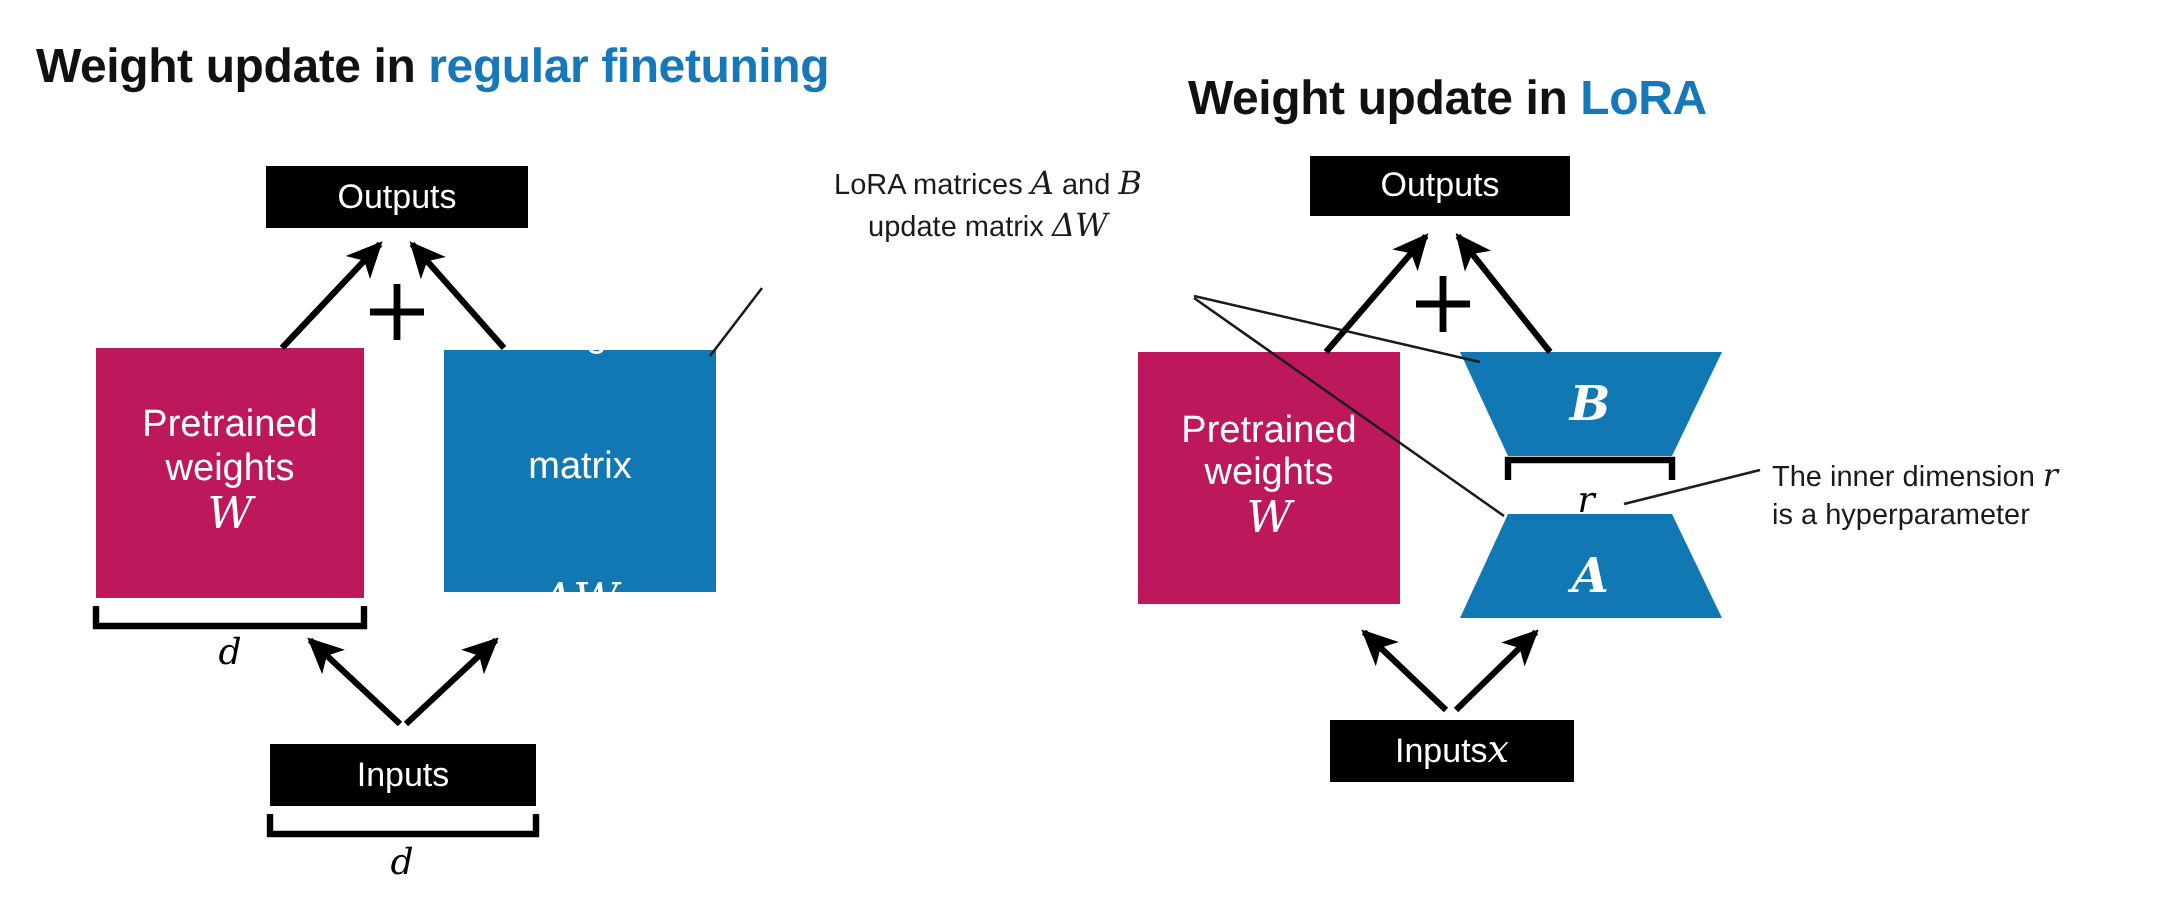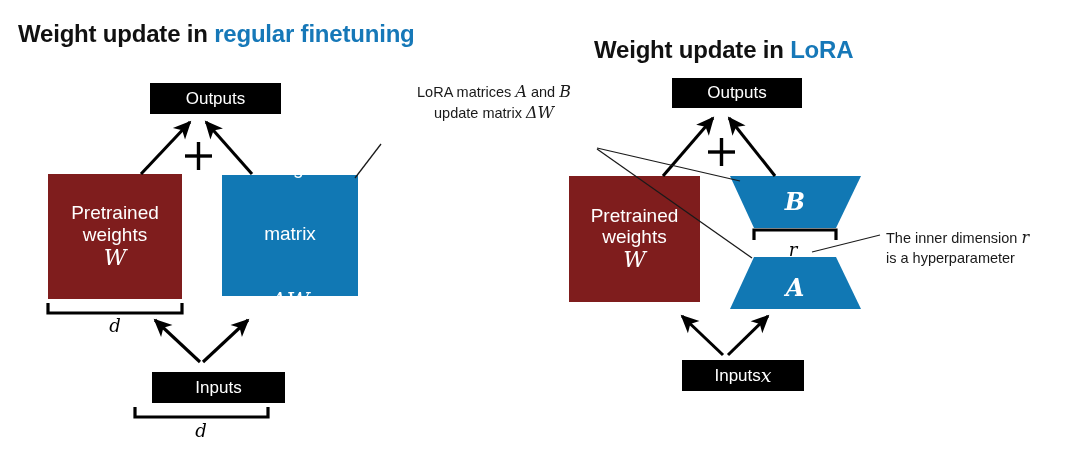--- a/index.html
+++ b/index.html
@@ -19,22 +19,22 @@
     letter-spacing:-0.2px;white-space:nowrap;
   }
   .title .accent{color:#1678b8;}
 
   
   .box{
     display:flex;align-items:center;justify-content:center;
     text-align:center;color:#ffffff;line-height:1.12;
     box-sizing:border-box;
   }
-  .box-black{background:#000000;font-size:17px;margin-left:17px;}
-  .box-grey{background:#7f1d1d;font-size:19px;text-align:right;}
+  .box-black{background:#000000;font-size:17px;}
+  .box-grey{background:#be185d;font-size:19px;text-align:right;}
   .box-blue{background:#1178b4;font-size:19px;}
 
   .mathi{font-family:"DejaVu Serif", serif;font-style:italic;font-weight:500;}
 
   
   .note{
     font-size:14.5px;color:#111111;line-height:1.30;color:#1a1a1a;
   }
   .note.center{text-align:center;}
   .note.left{text-align:left;}

